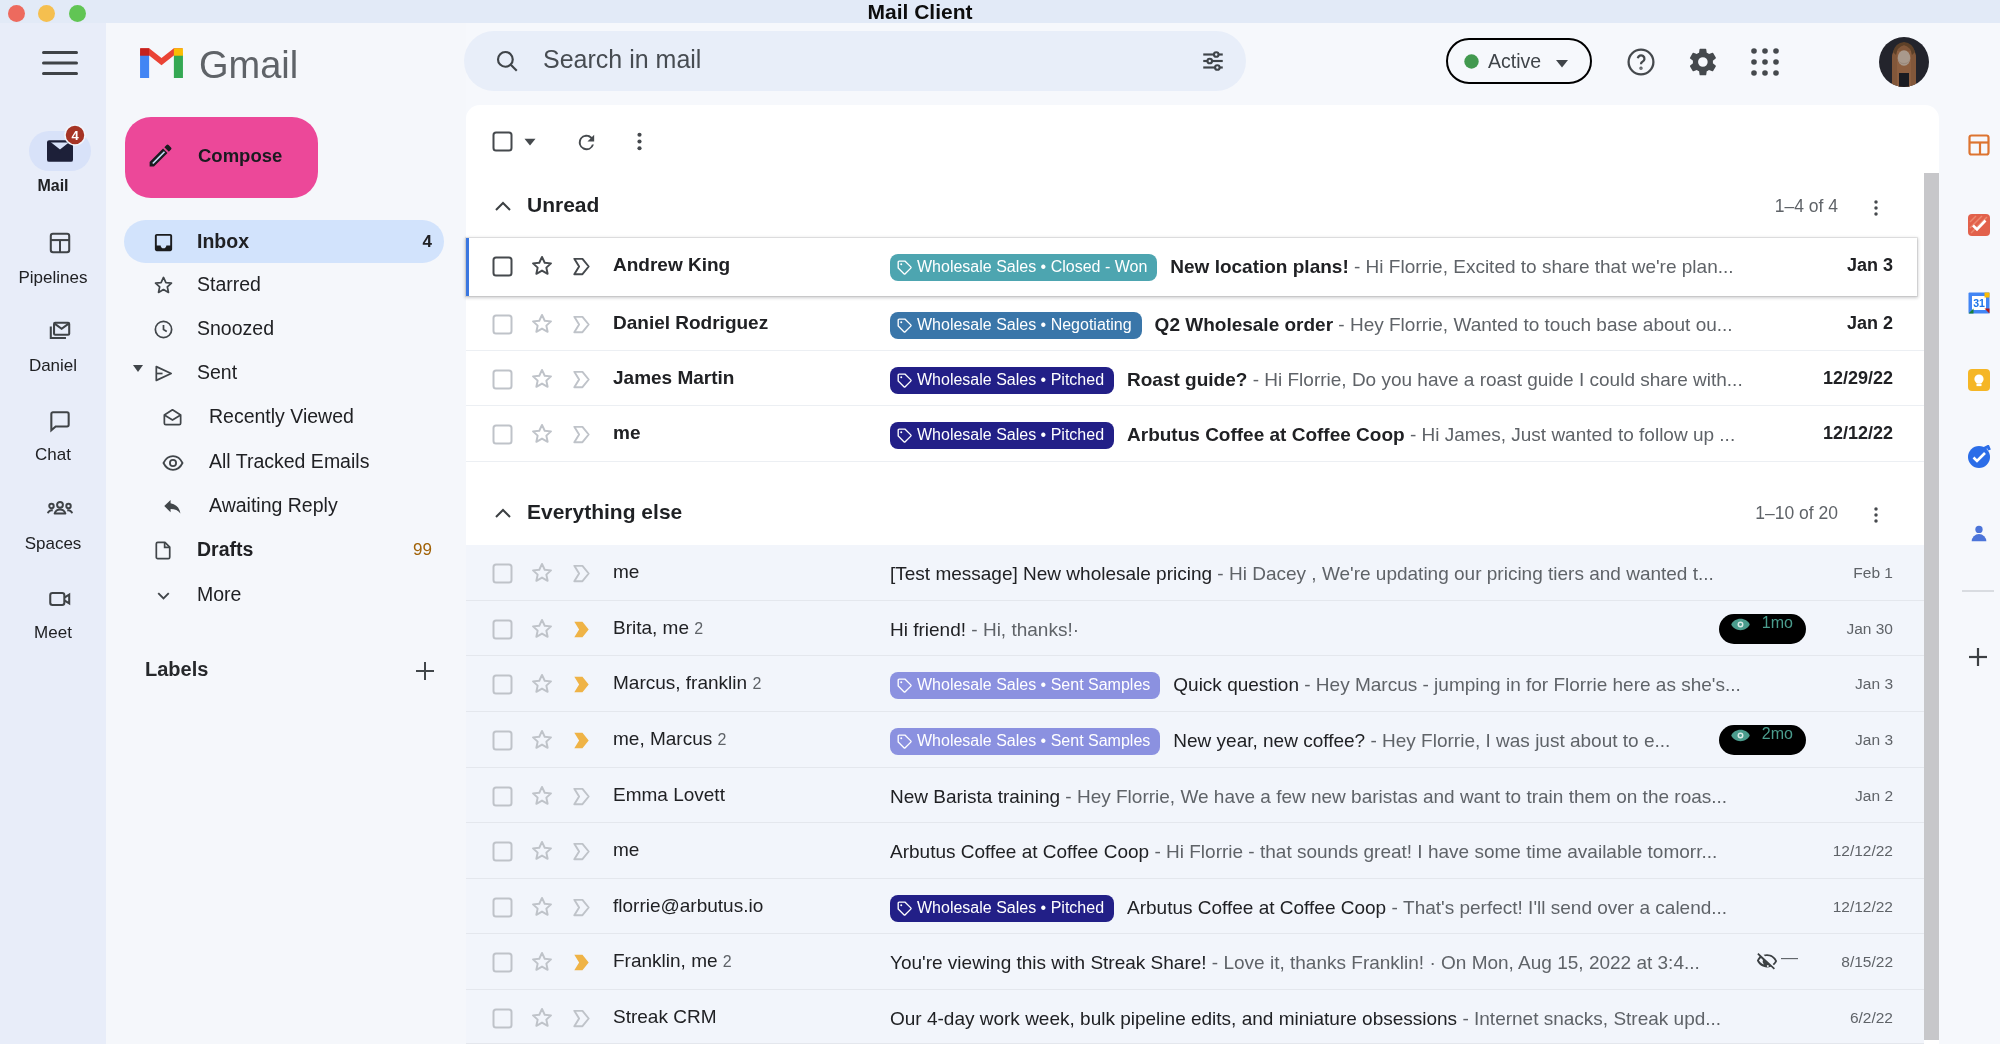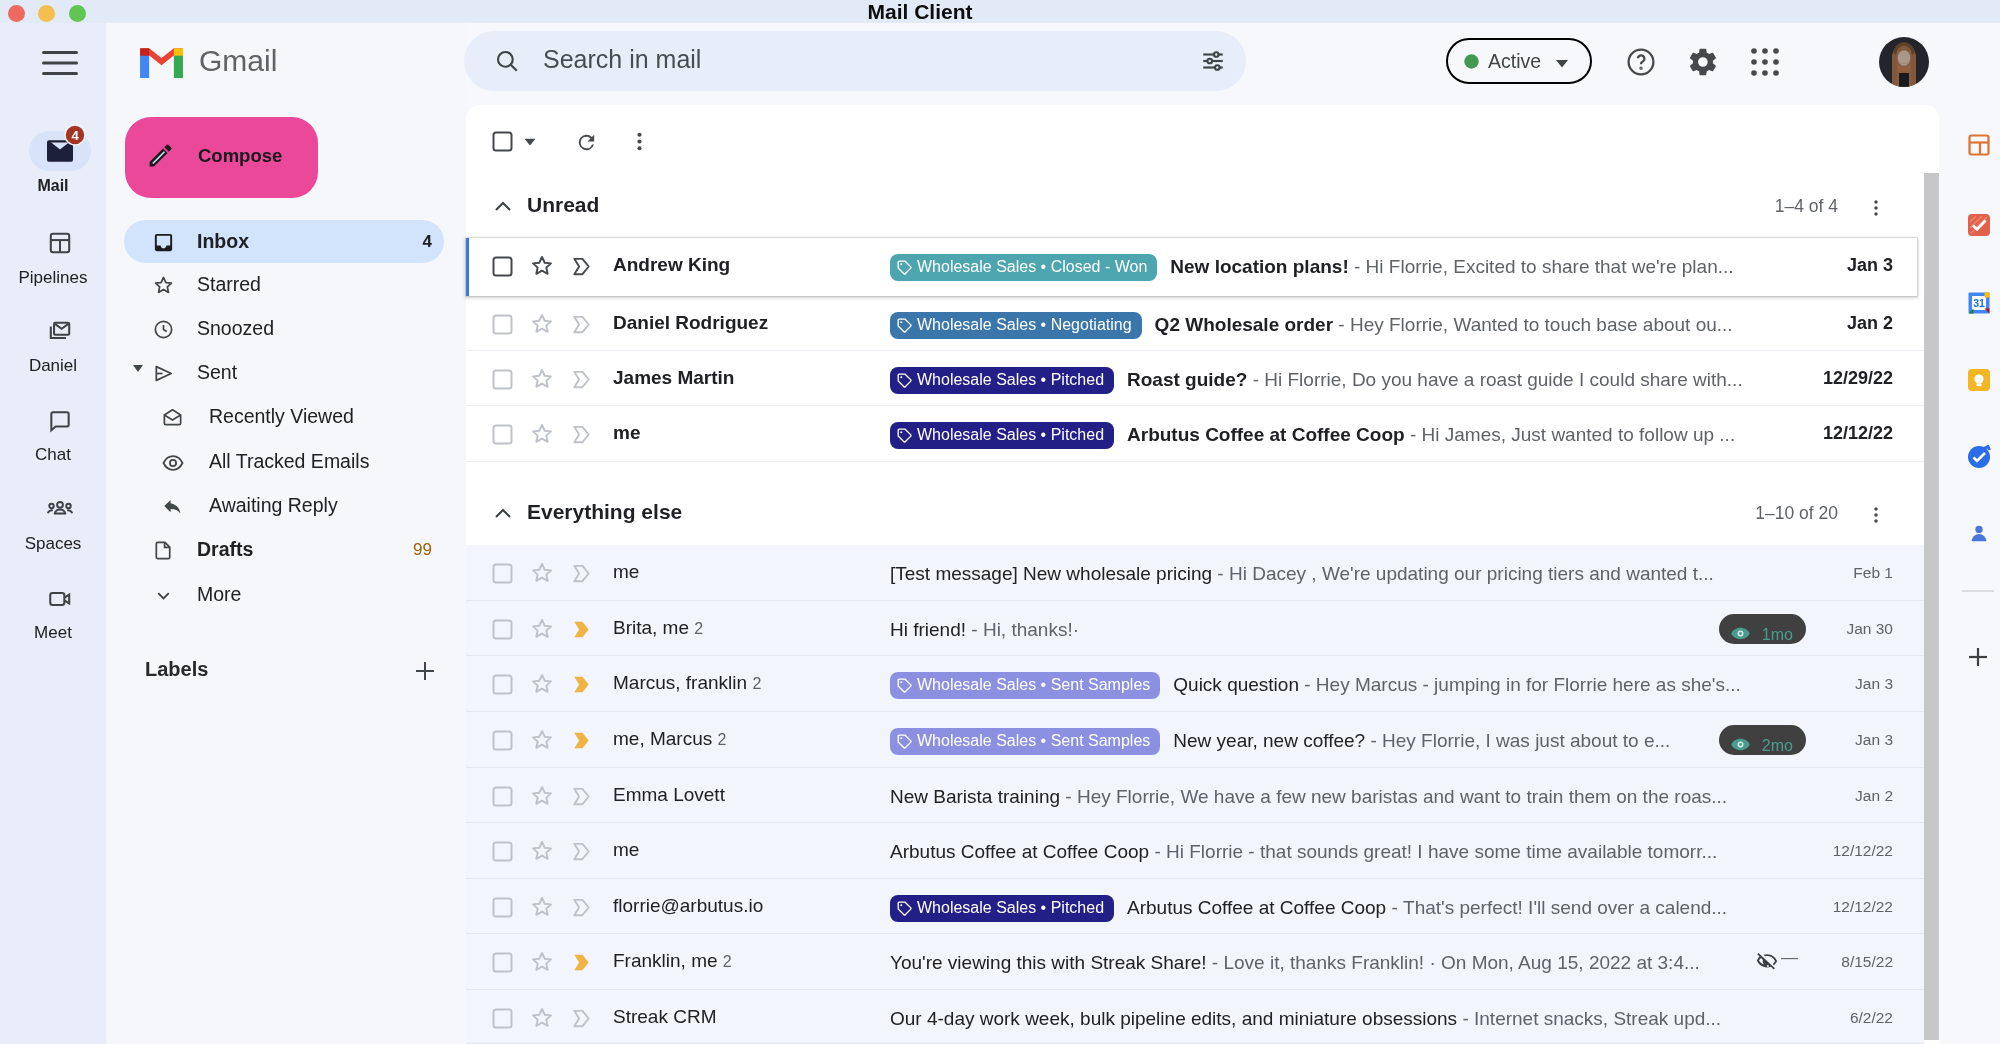--- a/index.html
+++ b/index.html
@@ -55,21 +55,21 @@
   .row .subj { font-size:19px; color:#202124; }
   .row .snip { font-size:19px; color:#5f6368; }
   .row .date { position:absolute; right:31px; top:17px; font-size:18px; color:#202124; }
   .row.read .date { color:#5f6368; font-size:15.5px; top:19px; font-weight:400; }
   .row .cb { position:absolute; left:26px; top:18px; }
   .row .st { position:absolute; left:63px; top:15px; }
   .row .pn { position:absolute; left:104px; top:17px; }
 
   .lab { display:inline-flex; align-items:center; height:27px; border-radius:8px; color:#fff; font-size:16px; padding:0 10px 0 6px; margin-right:13px; flex:none; }
   .lab svg { margin-right:4px; }
-  .eyepill { position:absolute; right:118px; top:13px; height:30px; border-radius:15px; background:#404040; color:#4a9c8d; font-size:16px; font-weight:500; display:flex; align-items:flex-end; padding:0 13px 0 11px; }
+  .eyepill { position:absolute; right:118px; top:13px; height:30px; border-radius:15px; background:#000000; color:#4a9c8d; font-size:16px; font-weight:500; display:flex; align-items:flex-start; padding:0 13px 0 11px; }
   .eyepill svg { margin-right:6px; }
 
   
   .rowsel { width:1451px !important; box-shadow:0 0 0 1px rgba(32,33,36,.08), 0 1px 3px 1px rgba(32,33,36,.22); border-bottom:none; z-index:5; }
   .rowsel .date { right:24px; }
   .rowsel::before { content:""; position:absolute; left:0; top:0; width:3px; height:100%; background:#3b77e0; }
 
   
   .scrollthumb { position:absolute; left:1924px; top:173px; width:15px; height:867px; background:#c7c7ca; }
 
@@ -141,21 +141,21 @@
 </div>
 
 <div class="sidebar">
   <svg class="abs" style="left:34px; top:22px;" width="43" height="33" viewBox="0 0 52 40">
     <rect fill="#4285f4" x="0" y="10" width="11" height="30"></rect>
     <rect fill="#34a853" x="41" y="10" width="11" height="30"></rect>
     <path fill="#ea4335" d="M0 4 L26 24.5 L52 4 L41 4 L26 15.8 L11 4 Z"></path>
     <rect fill="#c5221f" x="0" y="4" width="11" height="9"></rect>
     <rect fill="#fbbc04" x="41" y="4" width="11" height="9"></rect>
   </svg>
-  <div class="abs" style="left:93px; top:21px; font-size:30px; color:#5f6368;">Gmail</div>
+  <div class="abs" style="left:93px; top:21px; font-size:38px; color:#5f6368;">Gmail</div>
 
   <div class="compose">
     <svg class="abs" style="left:21px; top:24px;" width="29" height="29" viewBox="0 0 24 24">
       <path fill="#1a1c20" d="M3 17.4 V21 h3.6 L17.8 9.9 14.1 6.2 z M20.7 7 a1.2 1.2 0 0 0 0-1.7 L18.7 3.3 a1.2 1.2 0 0 0-1.7 0 L15.2 5.1 18.9 8.8 z"></path>
         <line x1="5.6" y1="18.6" x2="15.3" y2="8.9" stroke="#c7e0fc" stroke-width="1.4"></line>
     </svg>
     <span>Compose</span>
   </div>
 
   <div class="inboxpill"></div>

